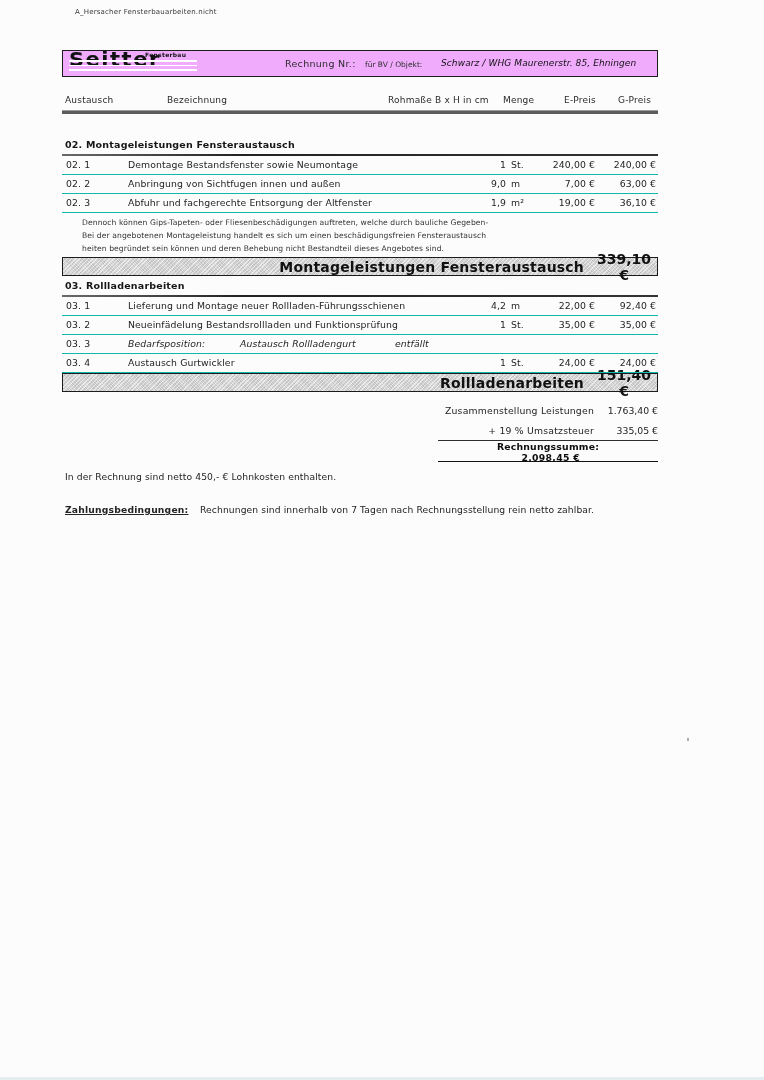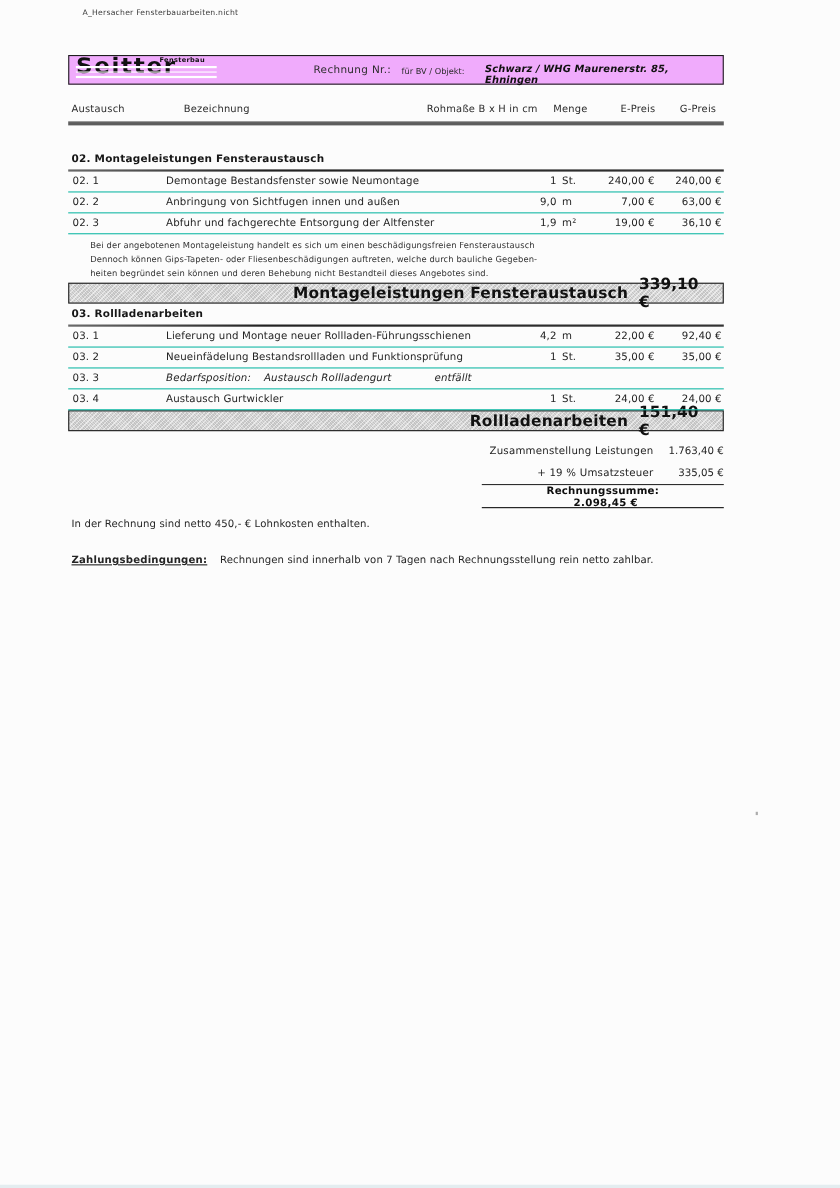--- a/index.html
+++ b/index.html
@@ -27,21 +27,21 @@
     transform:scaleY(.92);transform-origin:top left;
   }
   .logo-sub{
     position:absolute;left:76px;top:-1px;
     font-size:6px;font-weight:bold;color:#111;letter-spacing:.3px;
   }
   .stripe{position:absolute;left:0;width:128px;height:1.6px;background:#fff;}
   .s1{top:8px;}.s2{top:12.5px;}.s3{top:17px;}
   .inv-no{position:absolute;left:222px;top:7px;font-size:9.5px;color:#2c2c2c;letter-spacing:.3px;}
   .obj-label{position:absolute;left:302px;top:8.5px;font-size:7.5px;color:#2c2c2c;}
-  .obj-value{position:absolute;left:378px;top:7px;font-size:9px;font-weight:bold;font-style:italic;color:#111;letter-spacing:.1px;}
+  .obj-value{position:absolute;left:378px;top:7px;font-size:9px;font-weight:normal;font-style:italic;color:#111;letter-spacing:.1px;}
   
   .col-head{
     position:absolute;left:62px;top:93px;width:596px;height:17px;
     border-bottom:1px solid #9a9a9a;
     box-shadow:0 3px 0 rgba(40,40,40,.75);
     font-size:9px;color:#2b2b2b;
   }
   .ch{position:absolute;top:2px;letter-spacing:.2px;}
   .ch-pos{left:3px;}
   .ch-bez{left:105px;}
@@ -49,41 +49,41 @@
   .ch-menge{left:441px;text-align:center;}
   .ch-ep{left:502px;}
   .ch-gp{left:556px;}
   
   #sections{position:absolute;left:62px;top:135px;width:596px;}
   .sec-title{margin-top:4px;font-size:9.5px;font-weight:bold;color:#161616;letter-spacing:.2px;padding-left:3px;height:13px;}
   .sec-line{margin-top:2px;height:2px;background:linear-gradient(to right,#6a6a6a,#222 30%,#333);}
   .row{position:relative;height:18px;border-bottom:1px solid #14b8a6;font-size:9.3px;color:#242424;}
   .row span{position:absolute;top:3px;white-space:nowrap;letter-spacing:.1px;}
   .c-pos{left:4px;width:50px;}
-  .c-desc{left:66px;margin-left:23px;}
+  .c-desc{left:66px;}
   .c-desc2{left:178px;}
   .c-status{left:333px;}
   .c-qty{right:152px;width:46px;text-align:right;}
   .c-unit{left:449px;width:34px;}
   .c-ep{right:63px;width:62px;text-align:right;}
   .c-gp{right:2px;width:62px;text-align:right;}
   .italic{font-style:italic;}
   .notes{padding:3px 0 2px 20px;font-size:7.6px;line-height:13px;color:#333;letter-spacing:.1px;}
   .subtotal-bar{
     height:19px;box-sizing:border-box;
     border:1.5px solid #1c1c1c;
     background-color:#d8d8d8;
     background-image:
       repeating-linear-gradient(135deg,rgba(255,255,255,.55) 0 1px,rgba(0,0,0,0) 1px 3px),
       repeating-linear-gradient(45deg,rgba(110,110,110,.20) 0 1px,rgba(0,0,0,0) 1px 2px);
     display:flex;align-items:center;justify-content:flex-end;
     font-size:14px;font-weight:bold;color:#111;
   }
   .st-label{margin-right:10px;letter-spacing:.2px;}
-  .st-value{width:60px;text-align:left;padding-right:16px;}
+  .st-value{width:60px;text-align:center;padding-right:3px;}
   
   .totals{position:absolute;left:438px;top:400px;width:220px;font-size:9.3px;color:#242424;}
   .total-row{display:flex;align-items:center;height:20px;}
   .t-label{flex:1;text-align:right;letter-spacing:.2px;}
   .t-value{width:64px;text-align:right;}
   .total-row.ruled{border-bottom:1.3px solid #2e2e2e;}
   .total-row.grand{border-bottom:1.8px solid #111;font-weight:bold;color:#0e0e0e;letter-spacing:.3px;flex-direction:column;}
   
   .labor-note{position:absolute;left:65px;top:471px;font-size:9.2px;color:#242424;letter-spacing:.1px;}
   .terms{position:absolute;left:65px;top:504px;font-size:9.2px;color:#242424;}
@@ -143,22 +143,22 @@
         </div>
         <div class="row">
           <span class="c-pos">02. 3</span>
           <span class="c-desc">Abfuhr und fachgerechte Entsorgung der Altfenster</span>
           <span class="c-qty">1,9</span>
           <span class="c-unit">m²</span>
           <span class="c-ep">19,00 €</span>
           <span class="c-gp">36,10 €</span>
         </div>
         <div class="notes">
+          <div class="note-line">Dennoch können Gips-Tapeten- oder Fliesenbeschädigungen auftreten, welche durch bauliche Gegeben-</div>
           <div class="note-line">Bei der angebotenen Montageleistung handelt es sich um einen beschädigungsfreien Fensteraustausch</div>
-          <div class="note-line">Dennoch können Gips-Tapeten- oder Fliesenbeschädigungen auftreten, welche durch bauliche Gegeben-</div>
           <div class="note-line">heiten begründet sein können und deren Behebung nicht Bestandteil dieses Angebotes sind.</div>
         </div>
         <div class="subtotal-bar">
           <span class="st-label">Montageleistungen Fensteraustausch</span>
           <span class="st-value">339,10 €</span>
         </div>
       </div>
       <div class="section">
         <div class="sec-title">03. Rollladenarbeiten</div>
         <div class="sec-line"></div>

